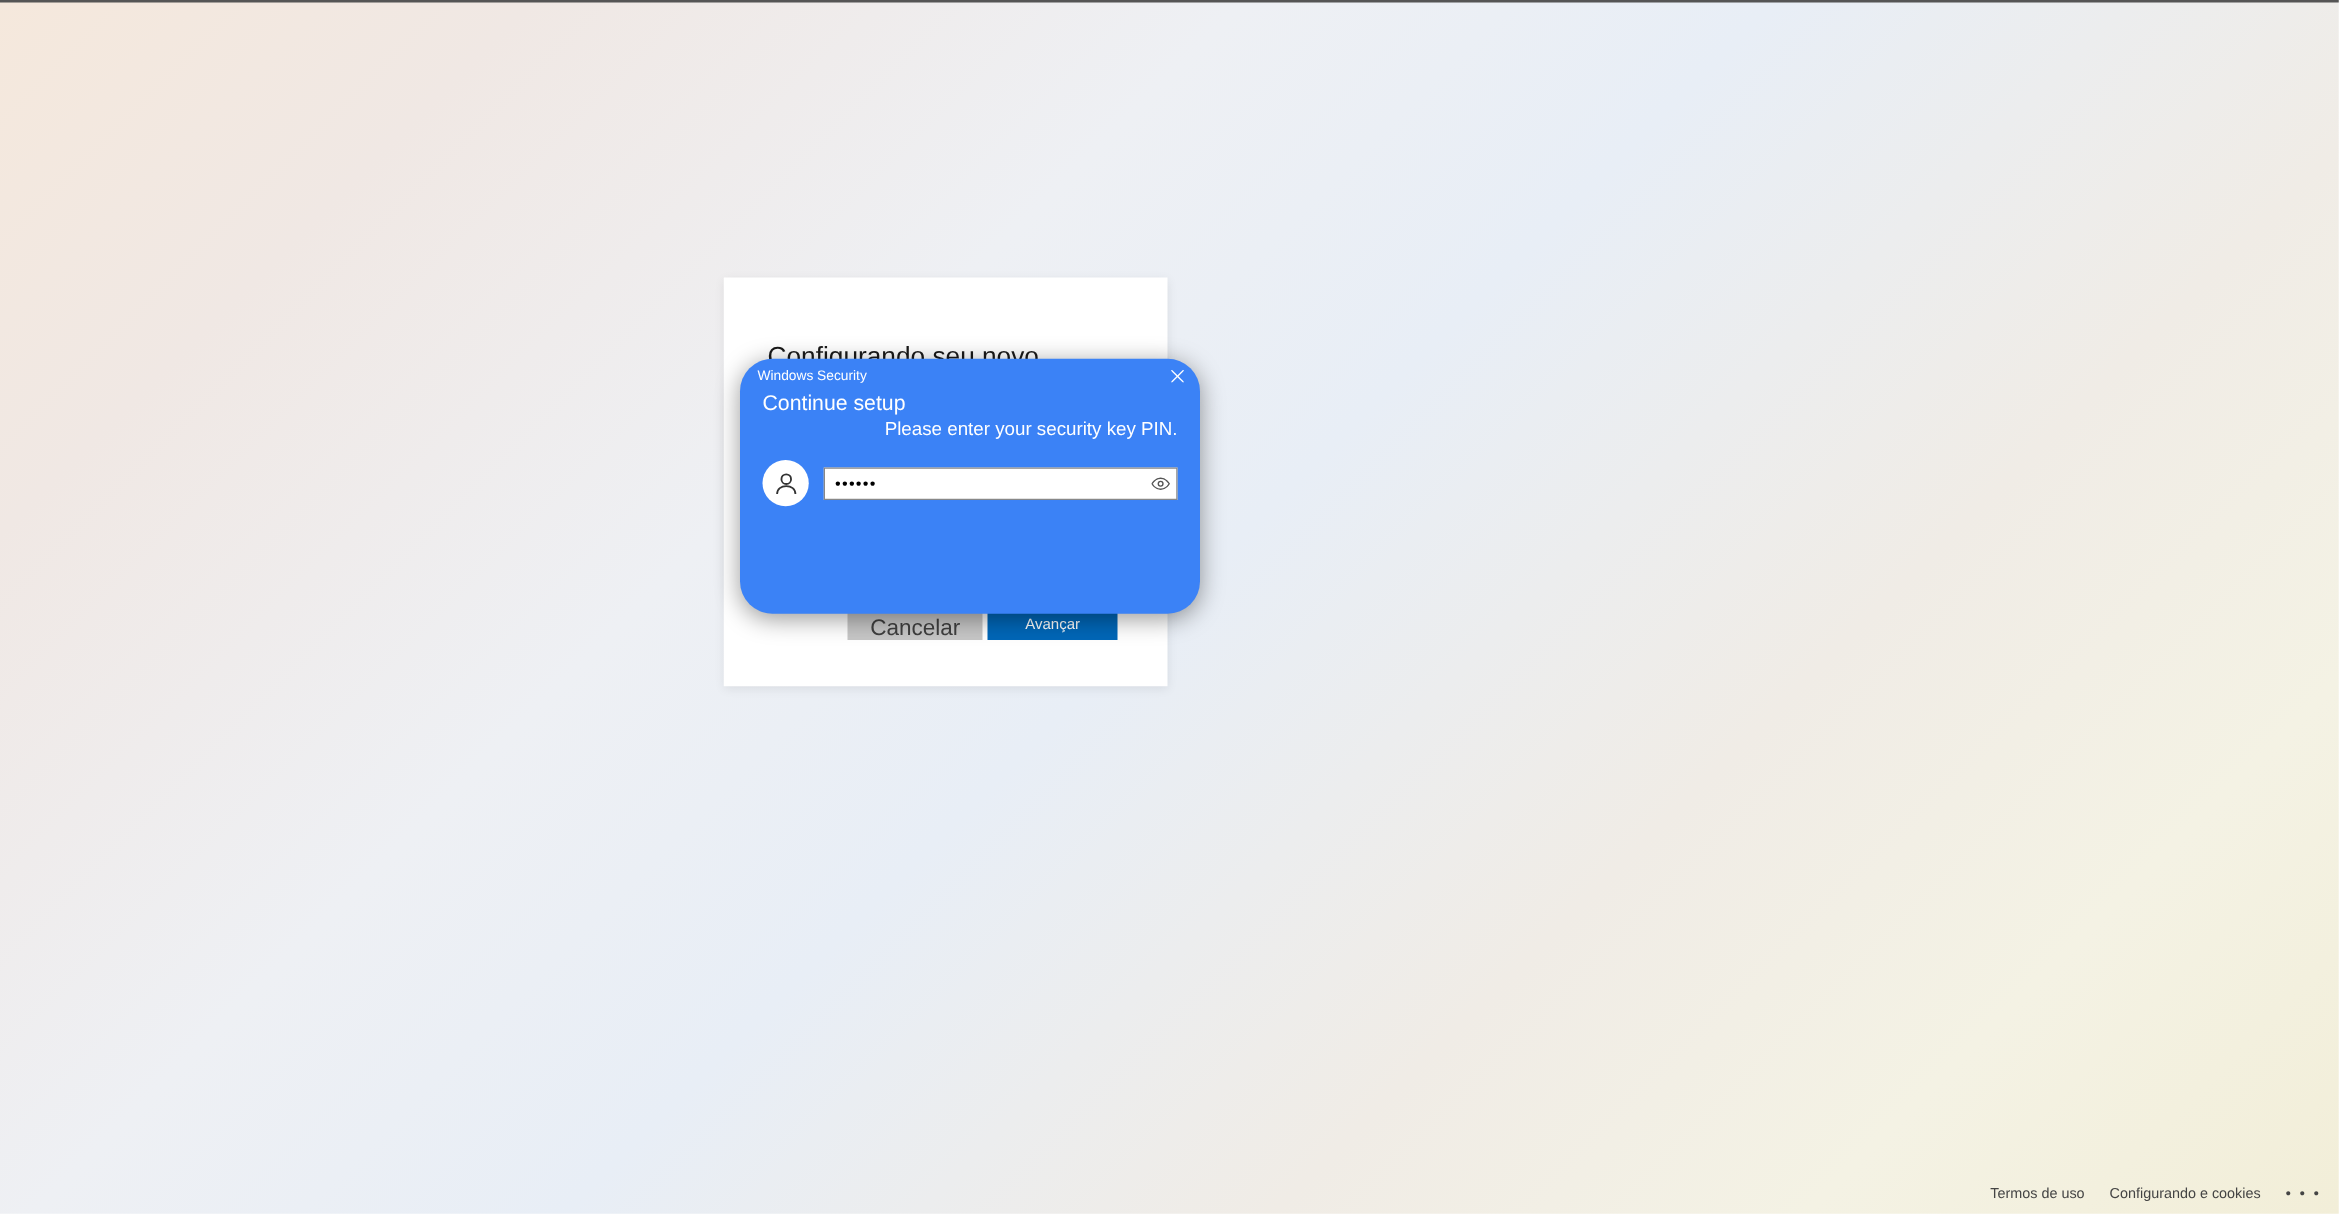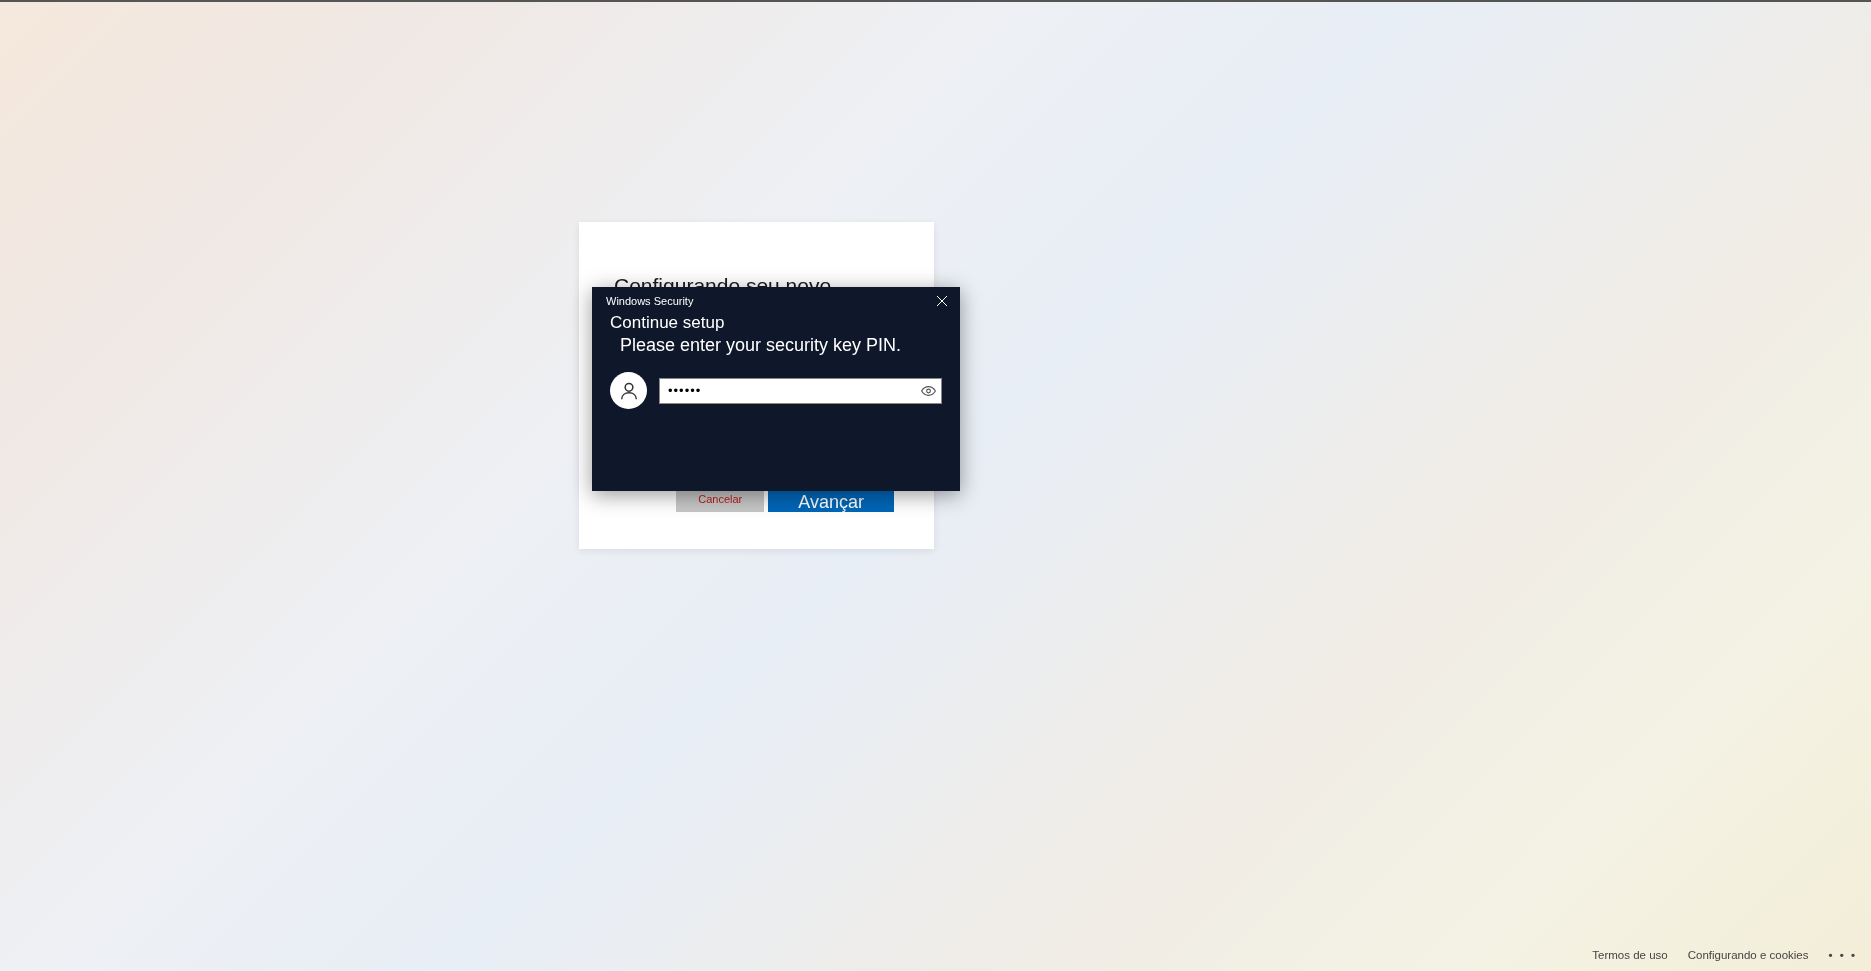--- a/index.html
+++ b/index.html
@@ -49,50 +49,51 @@
     .white-card-buttons {
       position: absolute;
       bottom: 37px;
       right: 40px;
       display: flex;
       gap: 4px;
     }
     
     .btn-cancelar {
       background: #c7c7c7;
-      color: #b91c1c;
+      color: #404040;
       border: none;
       padding: 6px 18px;
-      font-size: 11px;
+      font-size: 18px;
       cursor: pointer;
       min-width: 88px;
       height: 26px;
       margin-left: 28px;
     }
     
     .btn-avancar {
       background: #0067b8;
       color: #fff;
       border: none;
       padding: 6px 30px;
-      font-size: 18px;
+      font-size: 12px;
       cursor: pointer;
       min-width: 88px;
       height: 26px;
     }
     
     .security-dialog {
       position: absolute;
       left: 592px;
       top: 285px;
       width: 368px;
       height: 204px;
-      background: #0f172a;
+      background: #3b82f6;
       color: #fff;
       box-shadow: 0 4px 20px rgba(0,0,0,0.4);
+      border-radius: 26px;
     }
     
     .dialog-titlebar {
       display: flex;
       justify-content: space-between;
       align-items: center;
       height: 28px;
       padding-left: 14px;
     }
     
@@ -122,24 +123,24 @@
     
     .dialog-heading {
       font-size: 17px;
       font-weight: 400;
       color: #fff;
       margin-top: -2px;
       margin-bottom: 2px;
     }
     
     .dialog-instruction {
-      font-size: 18px;
+      font-size: 15px;
       font-weight: 300;
       color: #fff;
-      text-align: left;
+      text-align: right;
       margin-bottom: 16px;
       padding-left: 10px;
     }
     
     .pin-row {
       display: flex;
       align-items: center;
       gap: 12px;
       margin-bottom: 28px;
       padding-left: 0;

